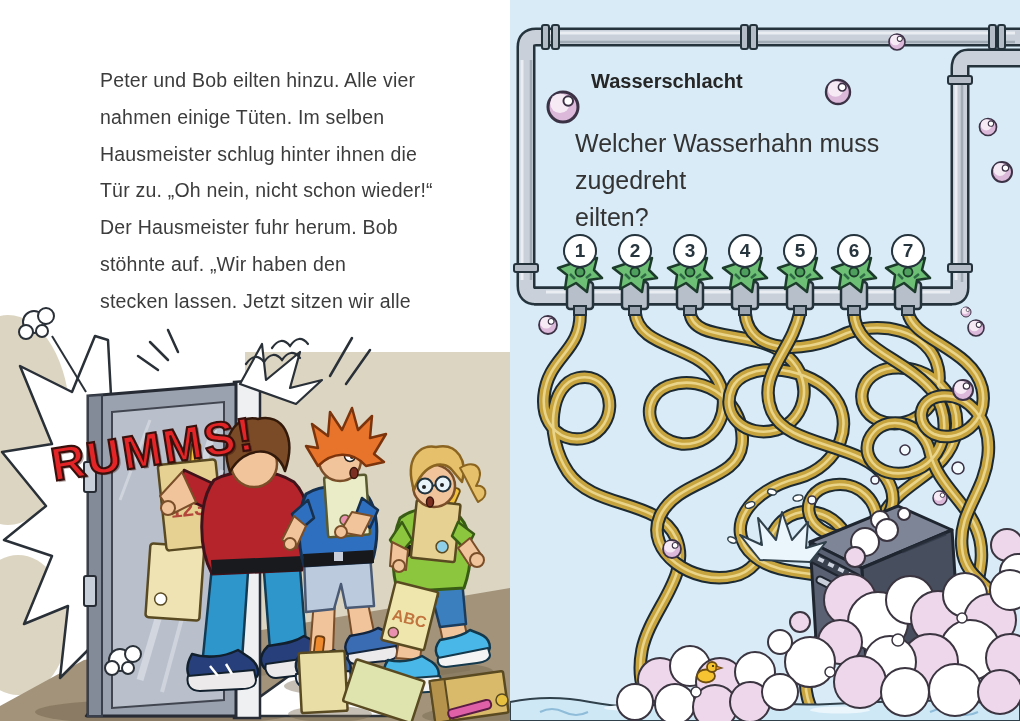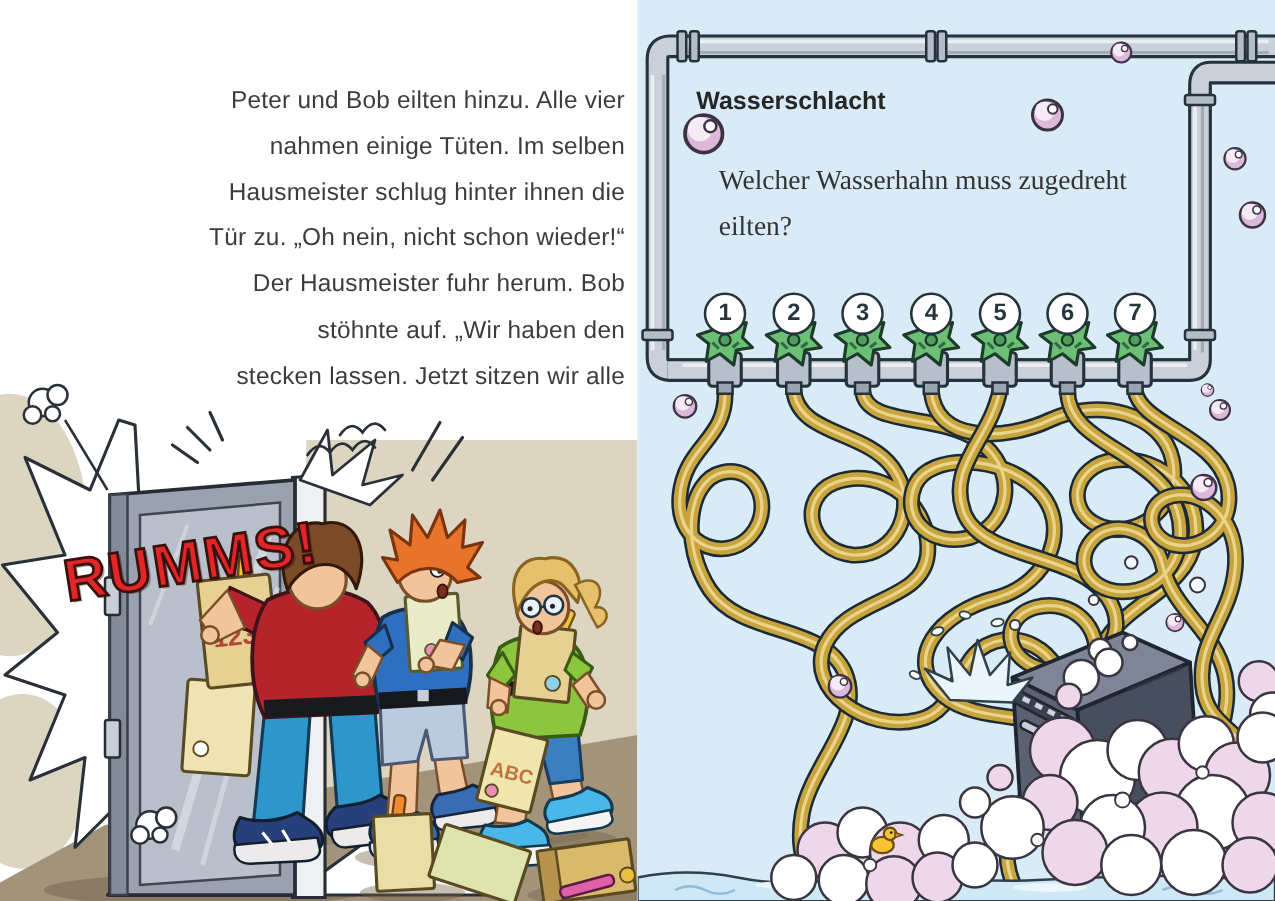--- a/index.html
+++ b/index.html
@@ -4,29 +4,29 @@
 <style>
   html,body{margin:0;padding:0;background:#888;}
   .stage{position:relative;width:1020px;height:721px;overflow:hidden;
          font-family:"Liberation Sans",sans-serif;background:#fff;}
   .page{position:absolute;top:0;height:721px;width:510px;overflow:hidden;}
   .page-left{left:0;background:#ffffff;}
   .page-right{left:510px;background:#d8ebf7;}
   svg.illu{position:absolute;left:0;top:0;}
 
   .story{position:absolute;left:100px;top:62px;width:400px;
-         font-size:19.5px;line-height:36.8px;color:#3c3c3c;letter-spacing:.2px;text-align:right;}
+         font-size:19.5px;line-height:36.8px;color:#3c3c3c;letter-spacing:.2px;}
   .rumms{position:absolute;left:50px;top:420px;width:220px;
          transform:rotate(-9deg);font-size:47px;font-weight:bold;letter-spacing:2px;
          color:#e32528;-webkit-text-stroke:2.2px #38100c;
          text-shadow:2px 2px 0 rgba(40,10,5,.35);z-index:5;}
-  .puzzle-title{position:absolute;left:47px;top:70px;font-size:20px;
+  .puzzle-title{position:absolute;left:81px;top:70px;font-size:20px;
          font-weight:bold;color:#262626;z-index:5;}
   .question{position:absolute;left:65px;top:125px;width:380px;
-         font-size:22px;line-height:37px;color:#333;z-index:5;font-family:Liberation Serif, serif;}
+         font-size:25px;line-height:37px;color:#333;z-index:5;}
   .tap-number{position:absolute;top:234px;width:34px;height:34px;box-sizing:border-box;
          border:2.5px solid #24333c;border-radius:50%;background:#fff;
          color:#27353e;font-size:19px;font-weight:600;z-index:5;
          display:flex;align-items:center;justify-content:center;}
 </style>
 </head>
 <body>
 
 <div class="stage">
 

